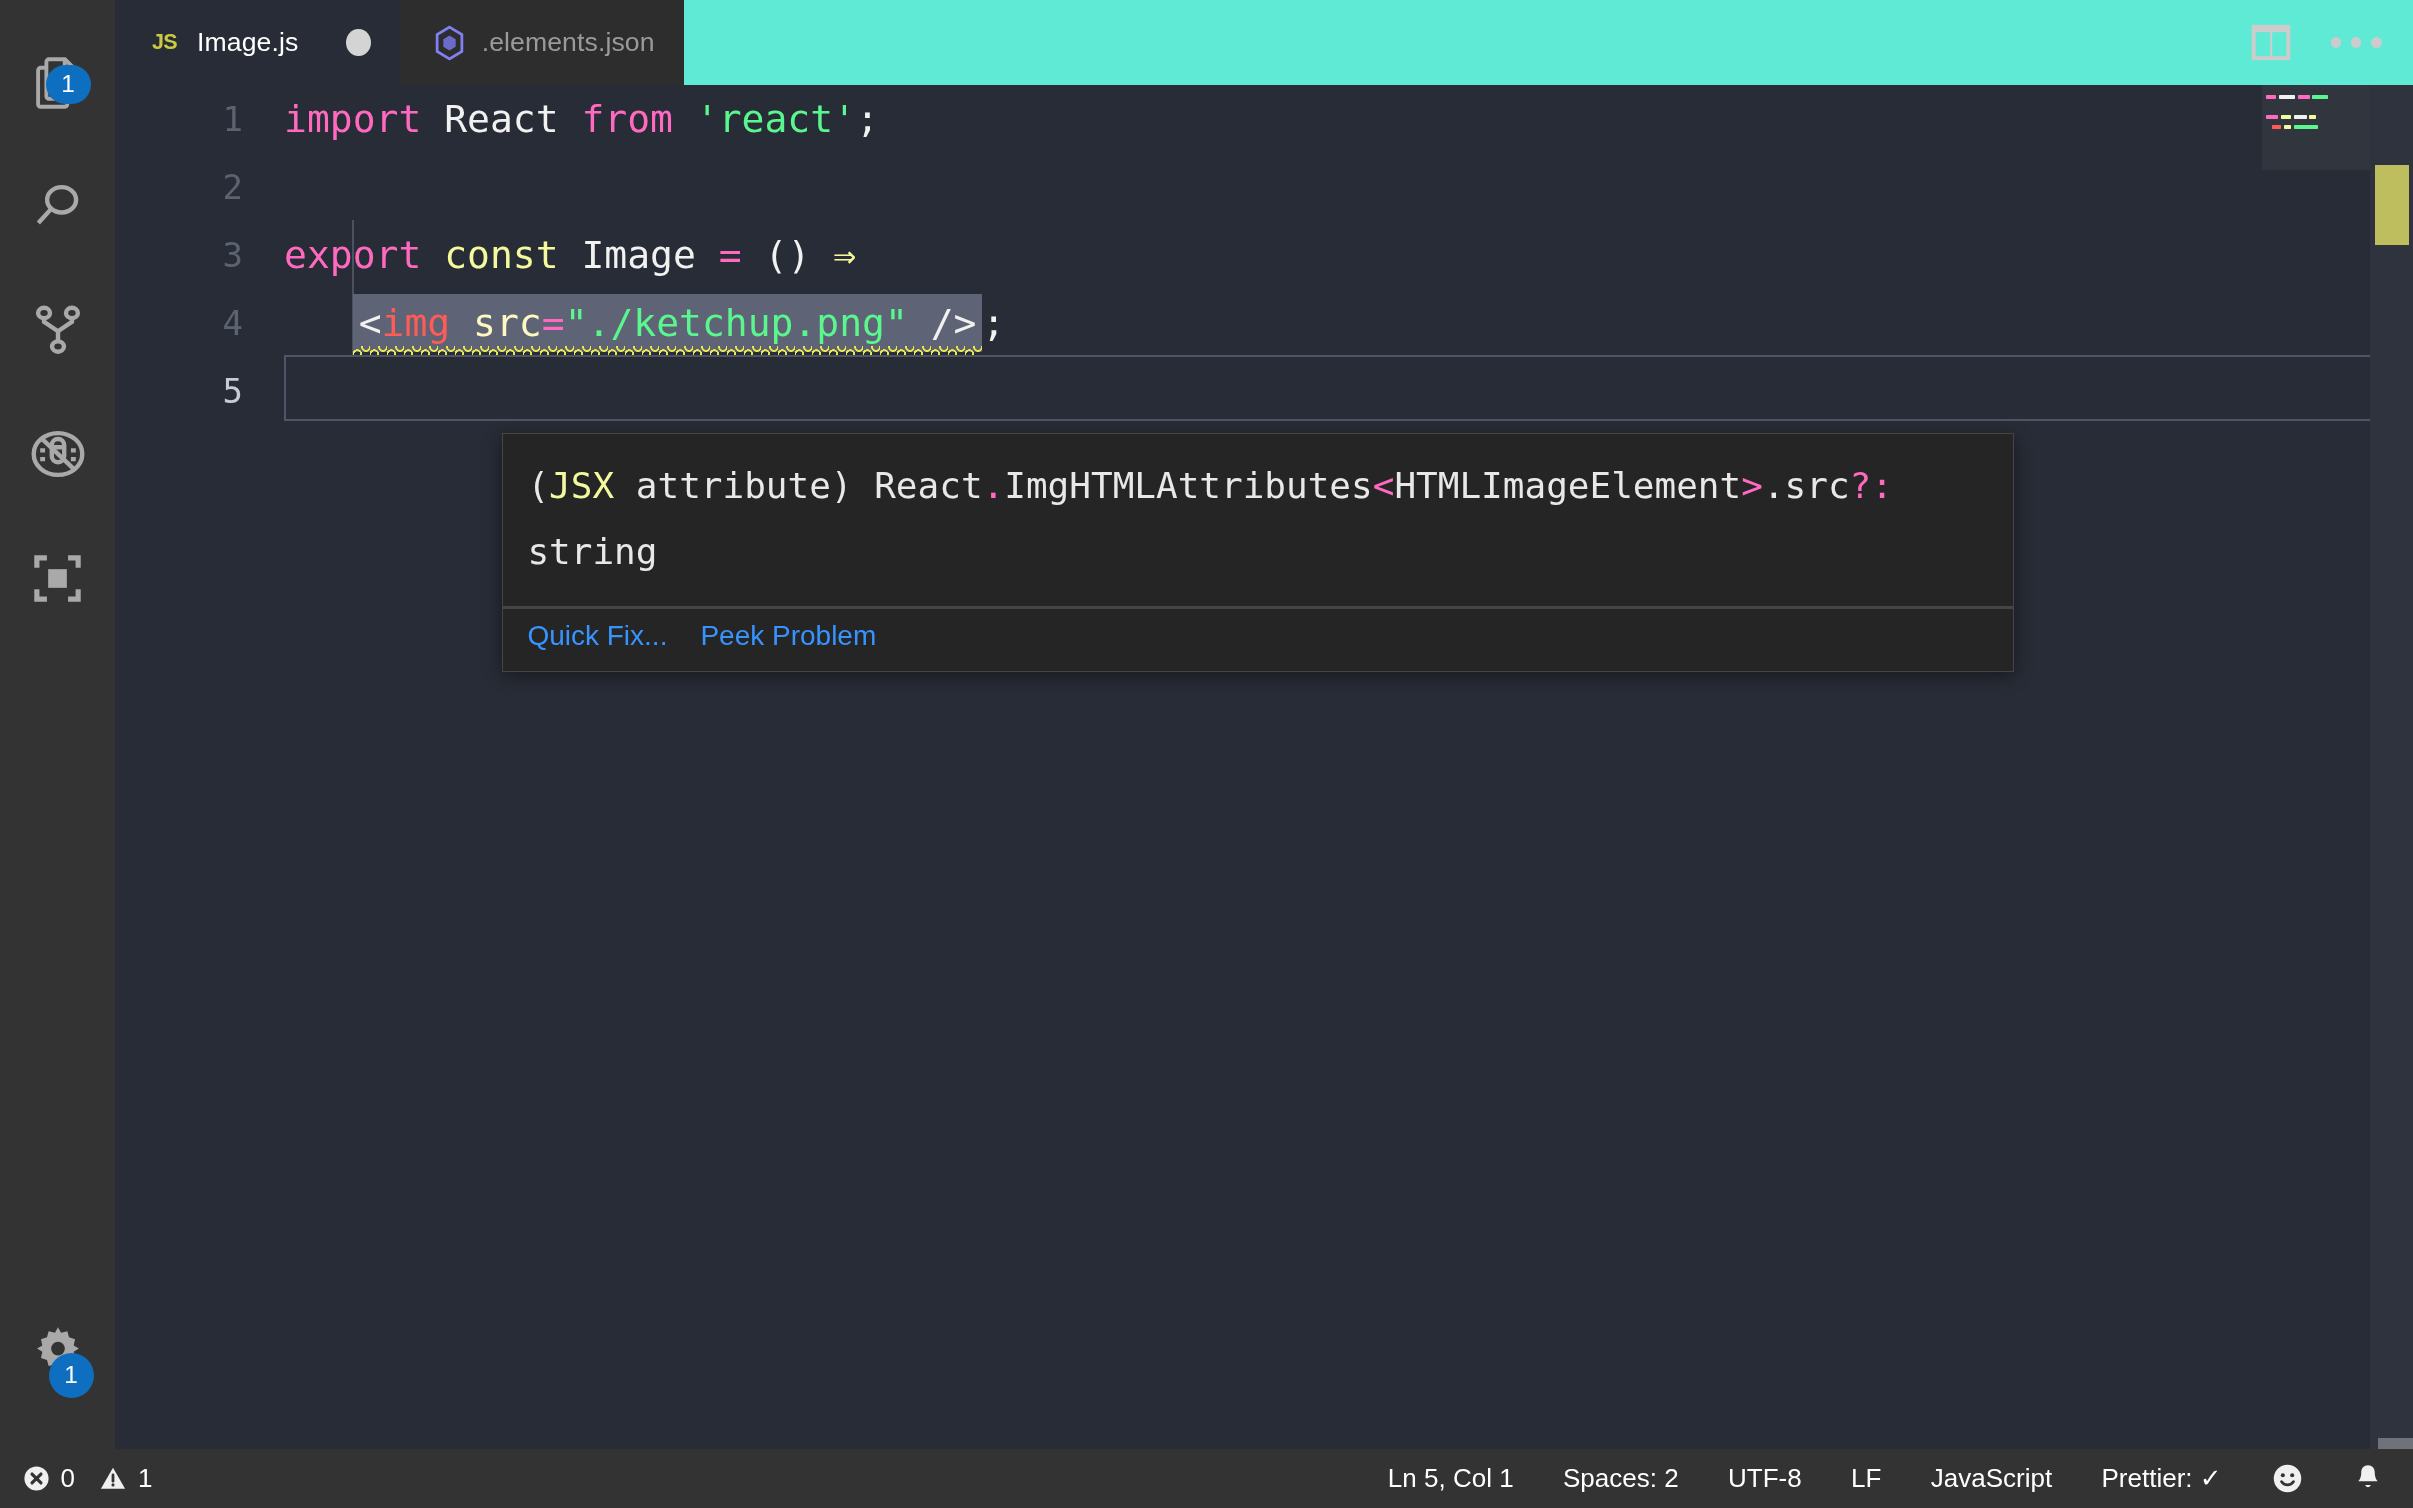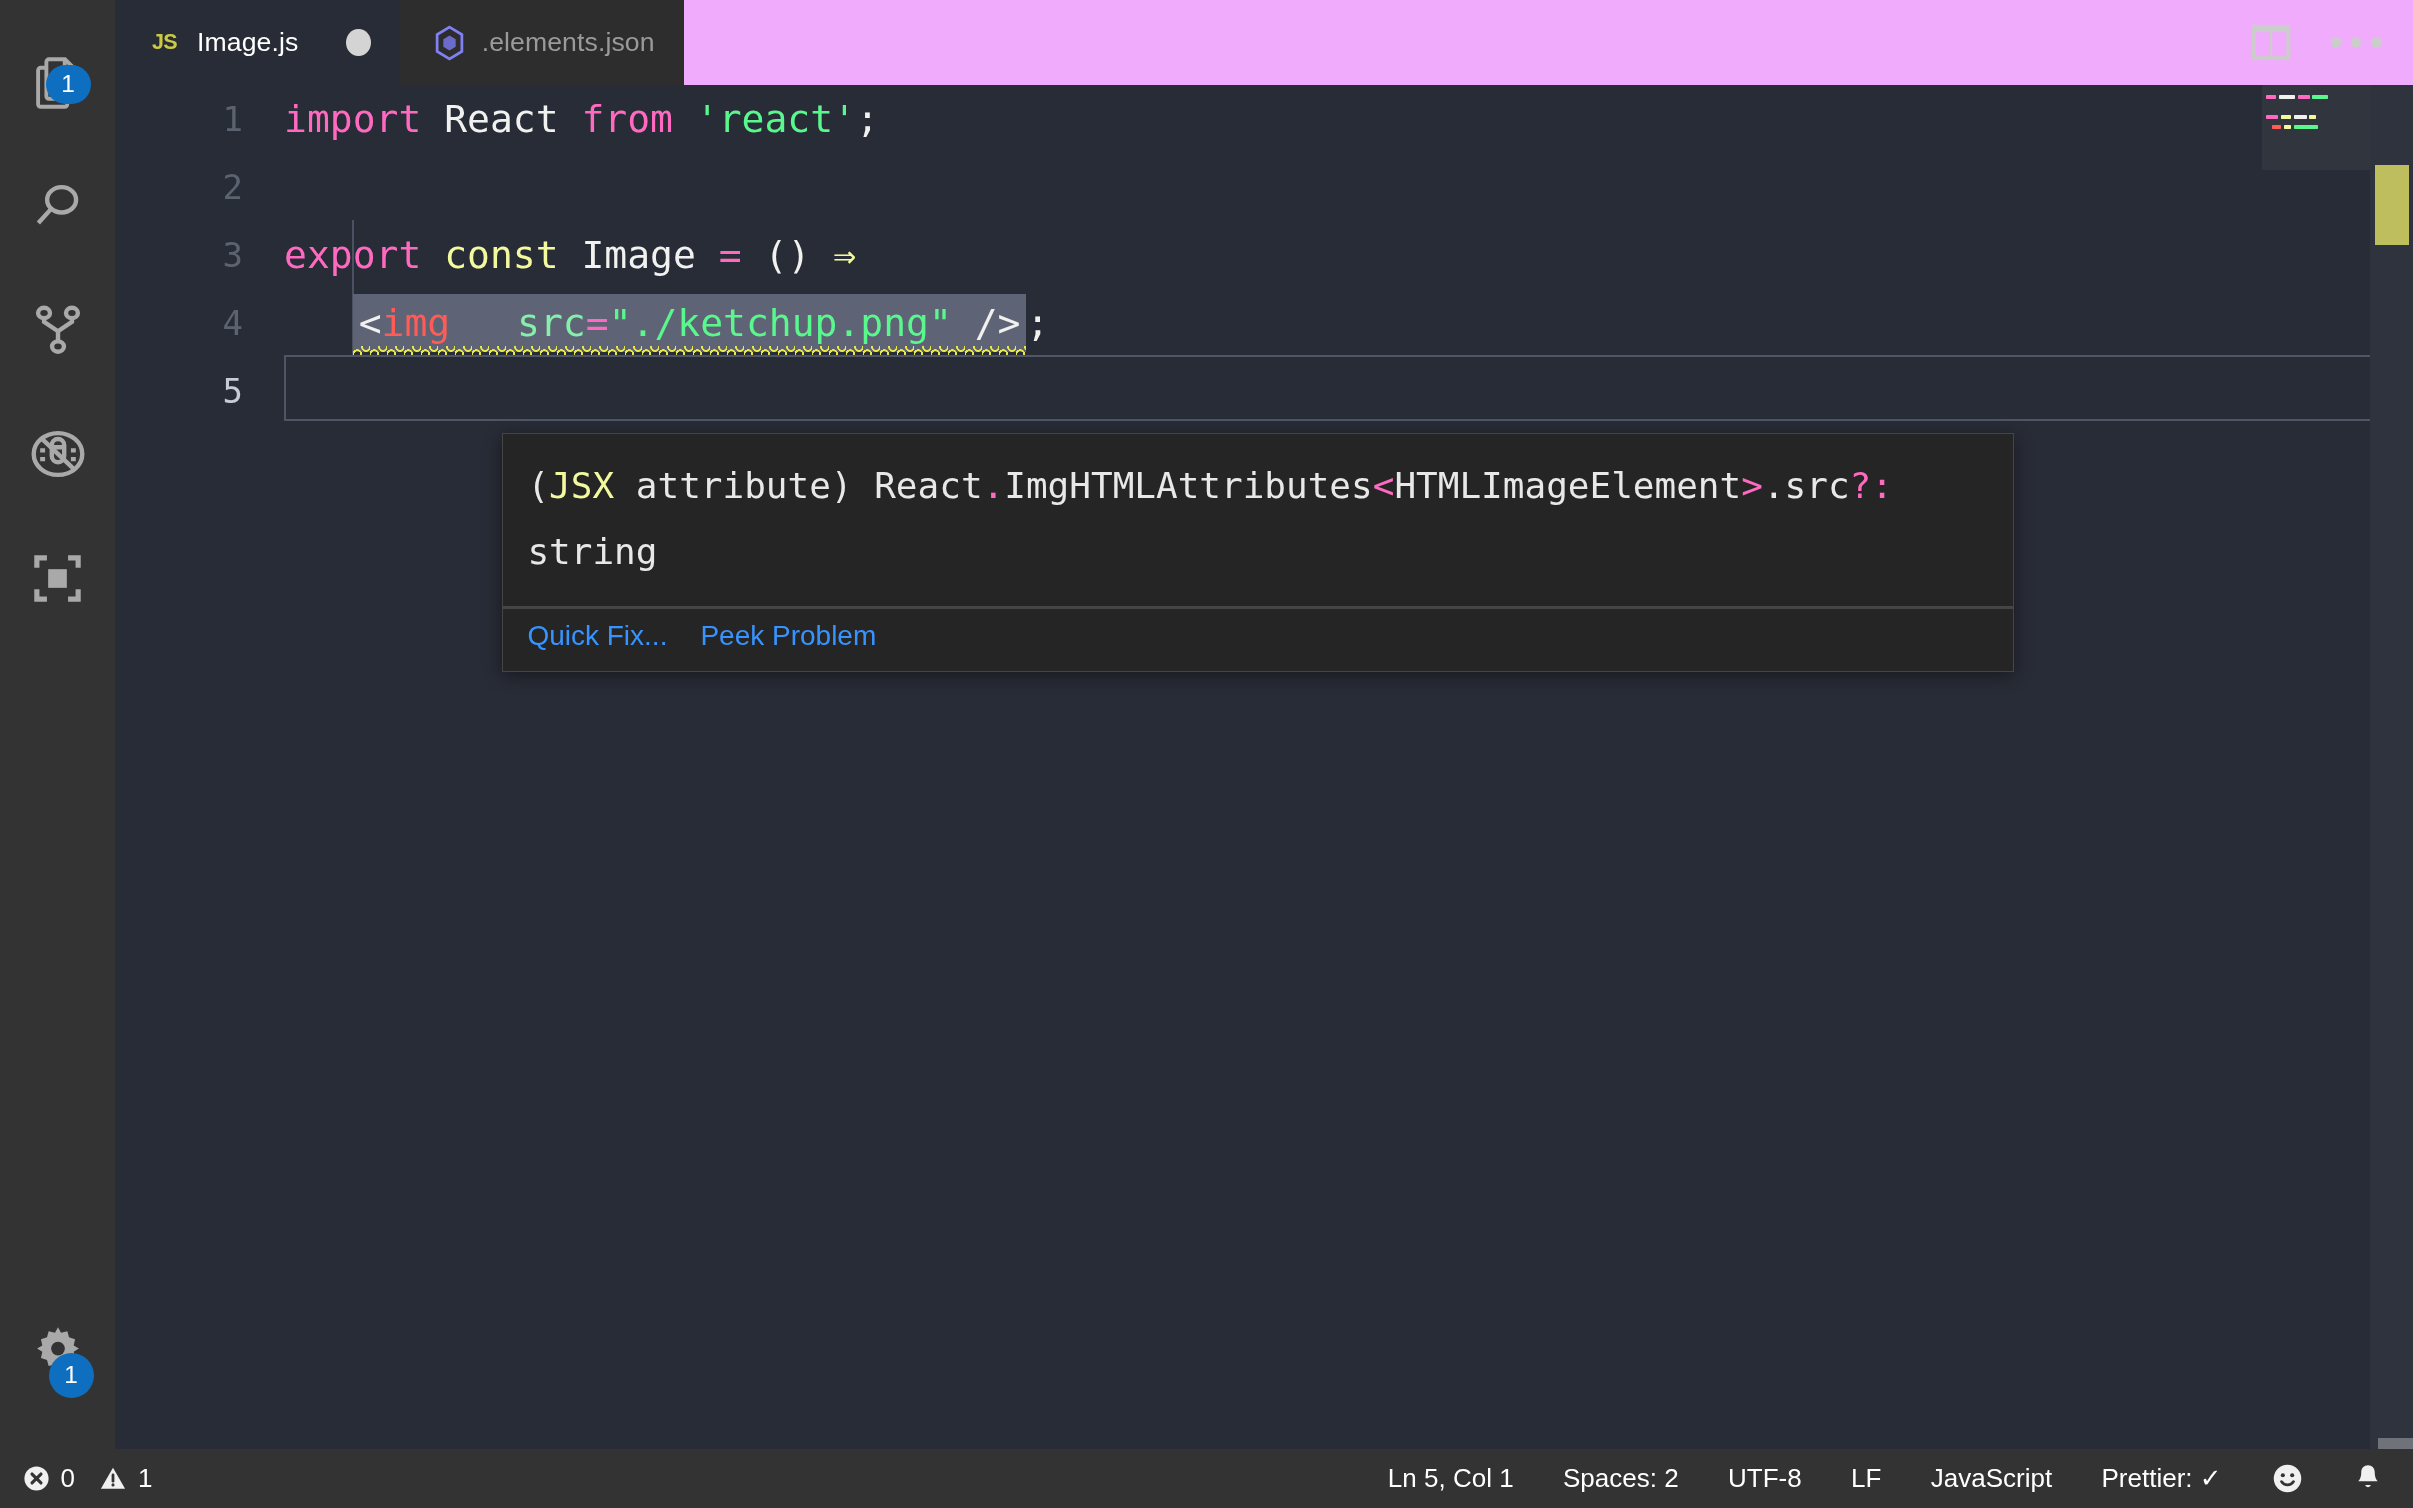--- a/index.html
+++ b/index.html
@@ -40,21 +40,21 @@
     font-family: "Liberation Sans", sans-serif;
   }
   .badge-explorer { width: 45px; height: 39px; right: 24.4px; bottom: 40px; }
   .badge-gear { width: 45px; height: 45px; right: 21.5px; bottom: 17px; }
 
   
   .editor-col { flex: 1 1 auto; display: flex; flex-direction: column; min-width: 0; position: relative; background:#282c36; }
 
   
   .tabbar {
-    height: 85px; background: #f0abfc;
+    height: 85px; background: #5eead4;
     display: flex; align-items: stretch; position: relative;
     flex: 0 0 85px;
   }
   .tab {
     display: flex; align-items: center; gap: 16px;
     padding: 0 29px 0 33px; position: relative;
     font-size: 26.6px; letter-spacing: 0.1px;
     min-width: 0;
   }
   .tab.active { background: #282c36; color: #ffffff; }
@@ -94,21 +94,21 @@
     color: #5c6370; font-size: 34px;
   }
   .gutter.active { color: #c6ccd7; }
   .code-text { position: relative; color: #e6e6e6; }
 
   
   .t-kw      { color: #ff6ac1; }
   .t-kw2     { color: #f3f99d; }
   .t-plain   { color: #f1f1f0; }
   .t-str     { color: #5af78e; }
-  .t-attr    { color: #86efac; margin-left: 44px; }
+  .t-attr    { color: #fef9c3; }
   .t-tagname { color: #ff5c57; }
   .t-punct   { color: #f1f1f0; }
   .t-op      { color: #ff6ac1; }
   .t-arrow   { color: #f3f99d; }
 
   .selected-chunk { background: #5e6475; }
   .squiggle {
     position: absolute; left: 0; right: 0; bottom: -2.9px; height: 8.6px;
     background-repeat: repeat-x;
     background-size: 17px 8.6px;

